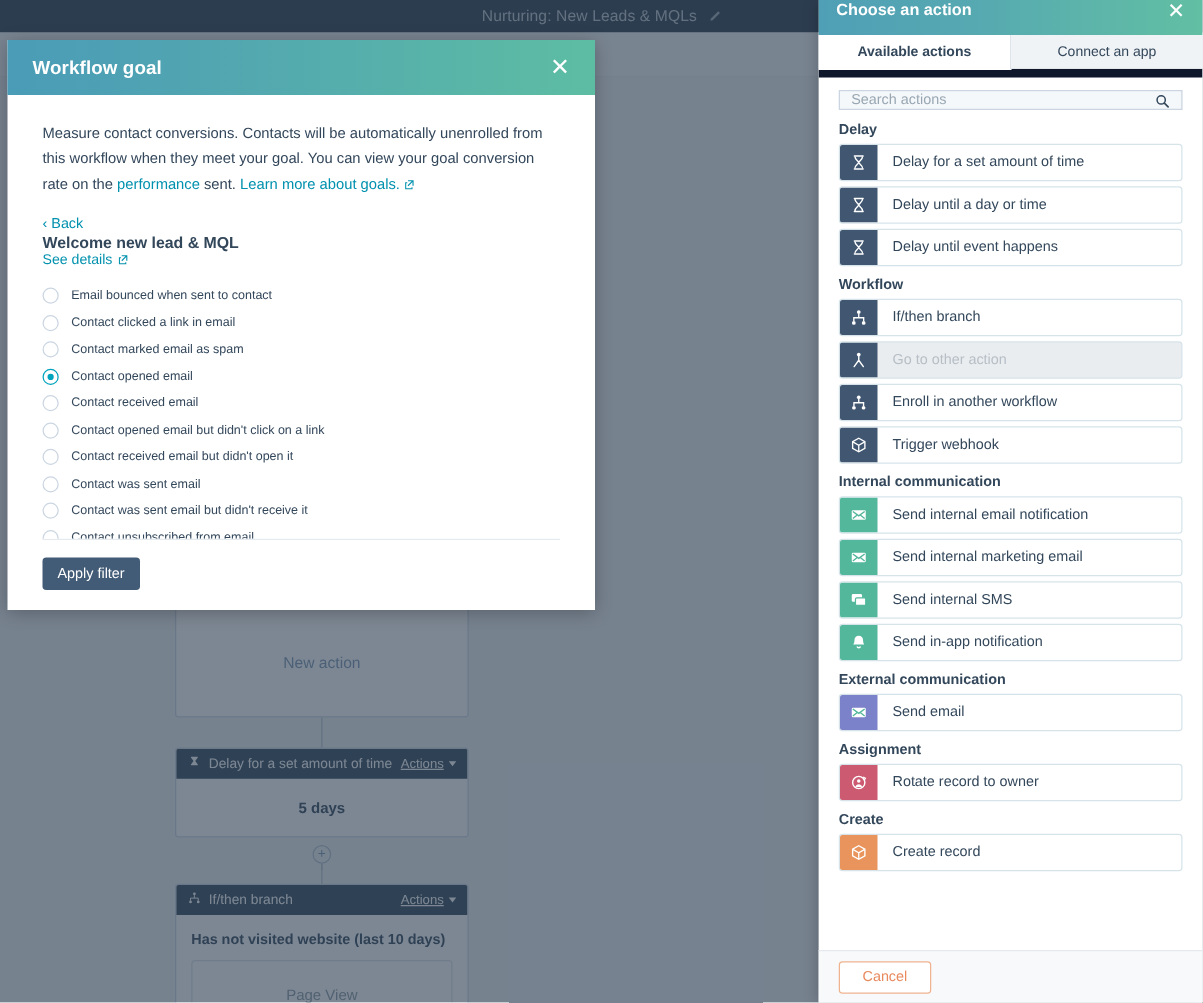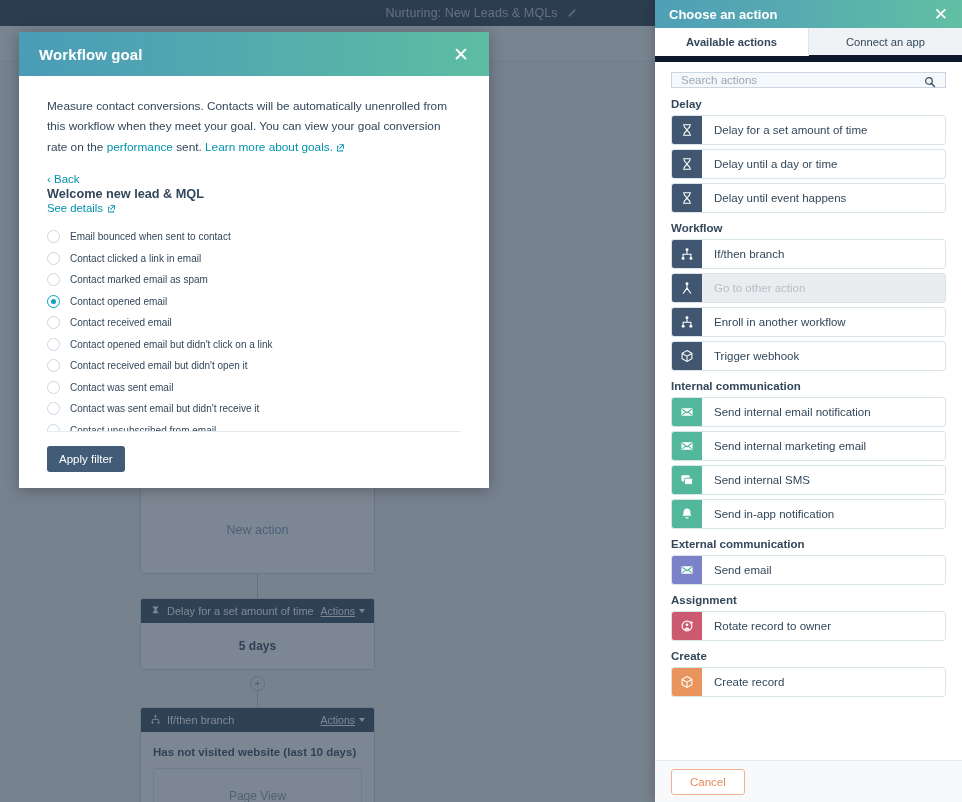--- a/index.html
+++ b/index.html
@@ -73,21 +73,21 @@
     color: #8c9ba5; font-size: 12px;
   }
 
   .dim-overlay {
     position: absolute; left: 0; top: 0; width: 655px; height: 802px;
     background: rgba(45,62,80,0.62); pointer-events: none;
   }
 
   
   .modal {
-    position: absolute; left: 19px; top: 32px; width: 470px; height: 456px;
+    position: absolute; left: 6px; top: 32px; width: 470px; height: 456px;
     background: #ffffff; box-shadow: 0 2px 14px rgba(0,0,0,.28);
     display: flex; flex-direction: column;
   }
   .modal-head {
     height: 44px; background: linear-gradient(90deg, #4a9cb7 0%, #52a7b0 38%, #5dbda3 100%);
     display: flex; align-items: center; padding: 0 20px;
   }
   .modal-title { color: #fff; font-size: 15px; font-weight: bold; flex: 1; letter-spacing: .1px; }
   .modal-close {
     color: #fff; font-size: 19px; line-height: 1; cursor: pointer;
@@ -128,21 +128,21 @@
   }
 
   
   .panel {
     position: absolute; right: 0; top: 0; width: 307px; height: 802px;
     background: #ffffff; display: flex; flex-direction: column;
     box-shadow: -2px 0 10px rgba(0,0,0,.18);
   }
   .panel-head {
     height: 28px; background: linear-gradient(90deg, #4f9fb6 0%, #56a9b1 40%, #62bfa3 100%);
-    display: flex; align-items: center; padding: 0 14px;
+    display: flex; align-items: flex-start; padding: 0 14px;
   }
   .panel-title { color: #fff; font-size: 13px; font-weight: bold; flex: 1; }
   .panel-close { color: #fff; font-size: 17px; line-height: 1; cursor: pointer; font-weight: 300;}
 
   .tabs { display: flex; height: 34px; border-bottom: 7px solid #0f172a; background: #f5f8fa;}
   .tab {
     flex: 1; display: flex; align-items: center; justify-content: center;
     font-size: 11.2px; color: #33475b; cursor: pointer;
     border-right: 1px solid #dfe3eb; background: #f0f3f6;
   }

